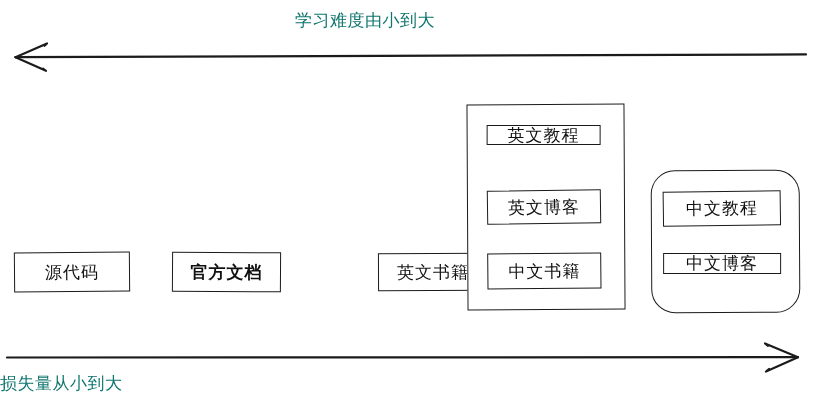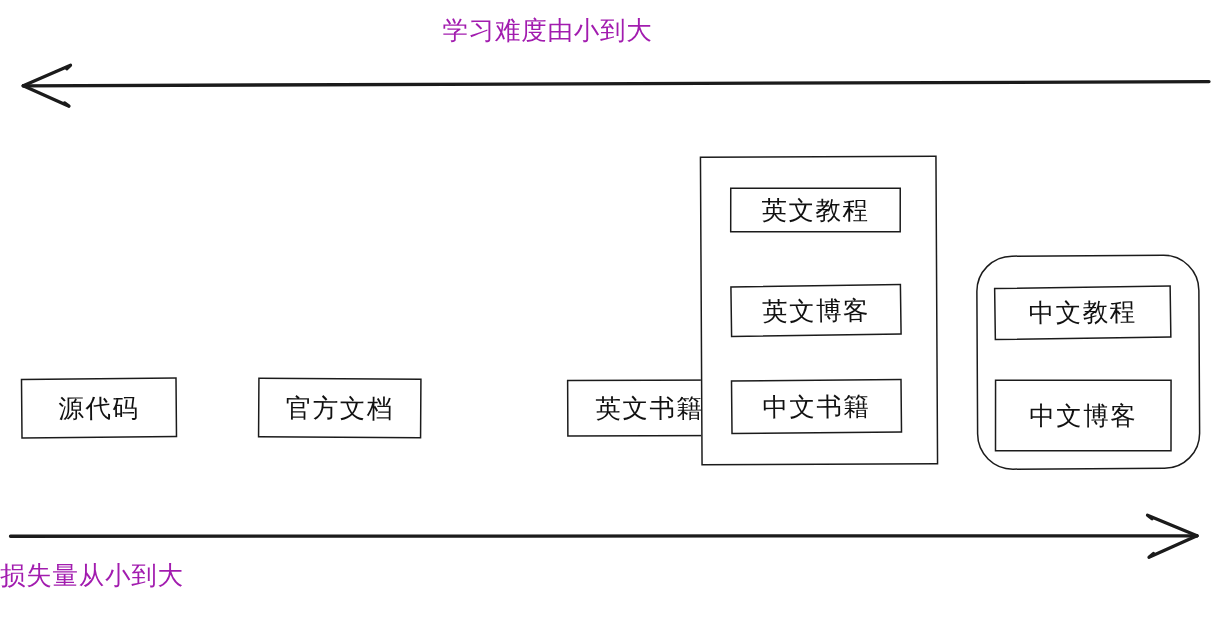--- a/index.html
+++ b/index.html
@@ -8,21 +8,21 @@
     width:813px;height:414px;position:relative;overflow:hidden;
     font-family:"Liberation Sans","DejaVu Sans",sans-serif;
     color:#1a1a1a;
   }
   #canvas{position:absolute;left:0;top:0;width:813px;height:414px;}
 
   .axis-label{
     position:absolute;
     font-size:17px;
     line-height:1;
-    color:#a21caf;
+    color:#0f766e;
     white-space:nowrap;
     letter-spacing:0.5px;
   }
   #top-axis-label{left:0;top:12px;width:730px;text-align:center;}
   #bottom-axis-label{left:0;top:375px;width:810px;text-align:left;}
 
   .node{
     position:absolute;
     box-sizing:border-box;
     background:#ffffff;
@@ -58,28 +58,28 @@
     <path d="M7,357.5 L798,357.2"></path>
     <path d="M798,357.2 L765,343.5 L768,345.8"></path>
     <path d="M798,357.2 L766,371.5 L769,369"></path>
   </g>
 </svg>
 
 <div class="axis-label" id="top-axis-label">学习难度由小到大</div>
 
 <div class="axis-label" id="bottom-axis-label">损失量从小到大</div>
 
-<div class="node skew-a" style="left:14px;top:252px;width:104px;height:40px;">源代码</div>
+<div class="node skew-a" style="left:14px;top:252px;width:116px;height:40px;">源代码</div>
 
-<div class="node skew-b" style="left:172px;top:252px;width:109px;height:40px;">官方文档</div>
+<div class="node skew-b" style="left:172px;top:252px;width:109px;height:40px;font-weight:bold;">官方文档</div>
 
 <div class="node skew-c" style="left:330px;top:253px;width:110px;height:38px;margin-left:48px;">英文书籍</div>
 
 <div class="group-box tilt" style="left:467px;top:104px;width:158px;height:206px;">
-  <div class="node skew-b" style="left:19px;top:20px;width:114px;height:30px;">英文教程</div>
+  <div class="node skew-b" style="left:19px;top:20px;width:114px;height:20px;">英文教程</div>
   <div class="node skew-a" style="left:19px;top:85px;width:114px;height:34px;">英文博客</div>
   <div class="node skew-c" style="left:19px;top:148px;width:114px;height:36px;">中文书籍</div>
 </div>
 
 <div class="group-box tilt" style="left:651px;top:170px;width:149px;height:143px;border-radius:24px;">
   <div class="node skew-a" style="left:11px;top:20px;width:118px;height:35px;">中文教程</div>
-  <div class="node skew-b" style="left:11px;top:82px;width:118px;height:48px;">中文博客</div>
+  <div class="node skew-b" style="left:11px;top:82px;width:118px;height:21px;">中文博客</div>
 </div>
 
 </body></html>

